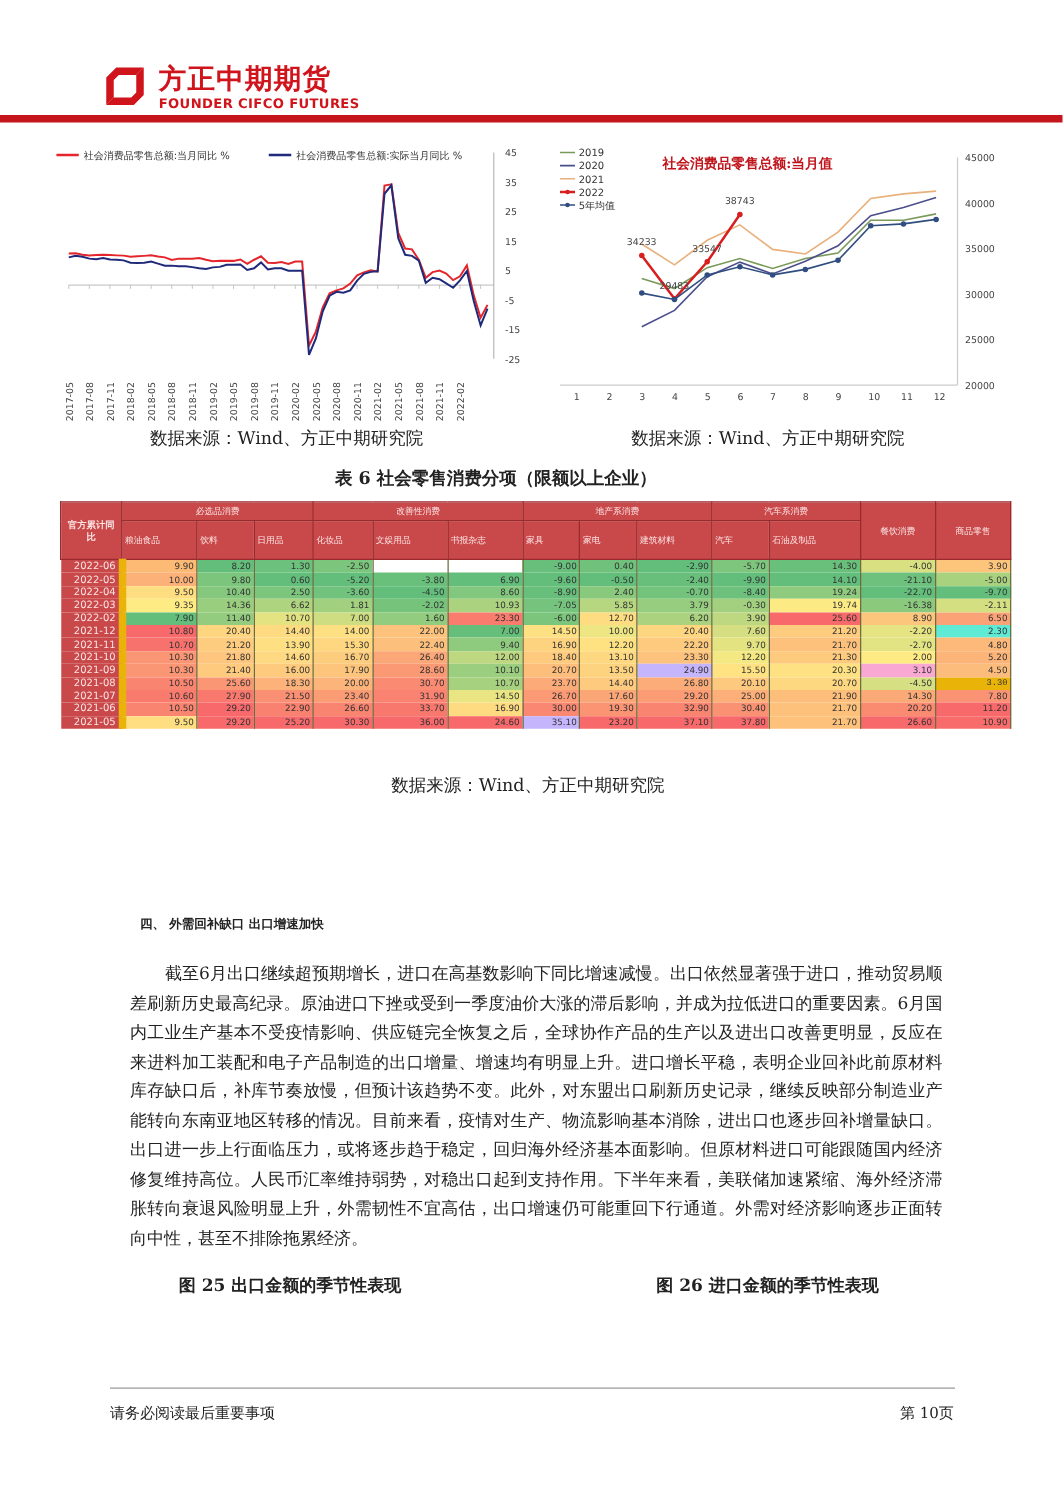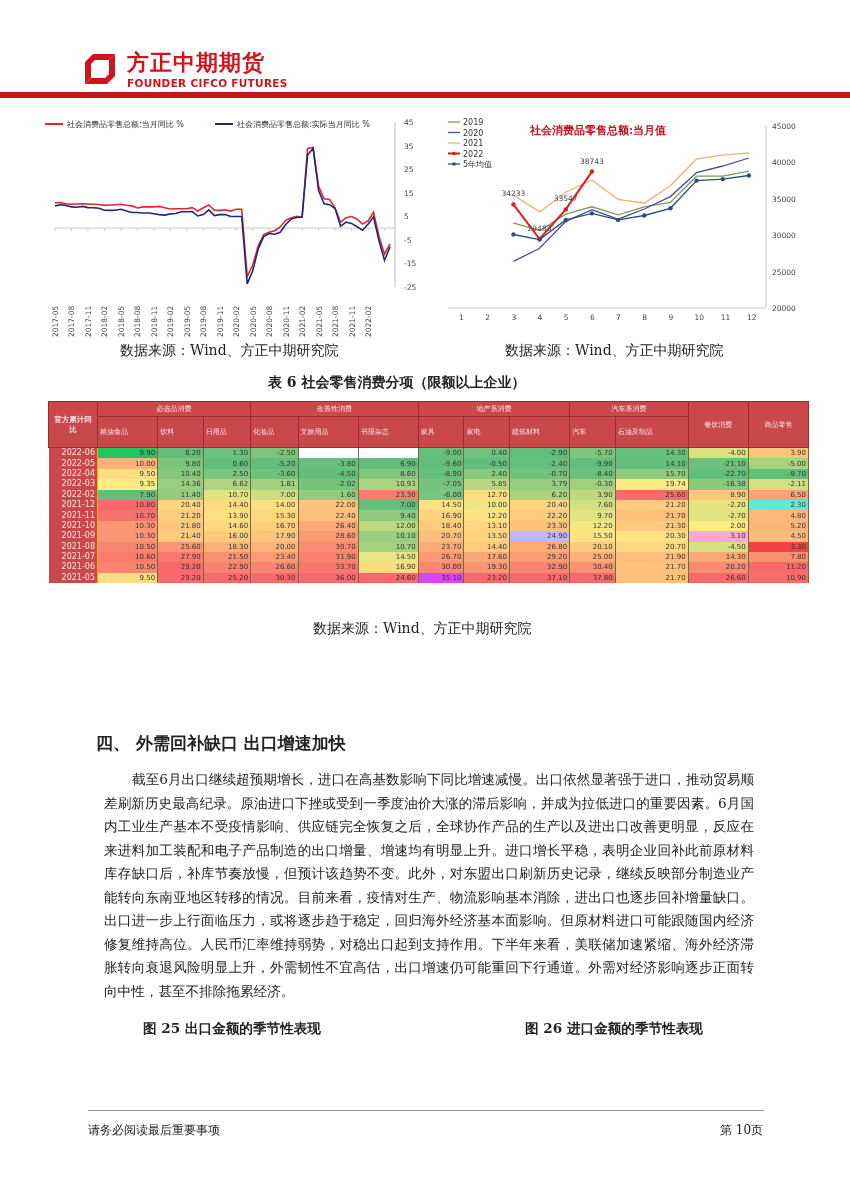--- a/index.html
+++ b/index.html
@@ -16,23 +16,23 @@
   .legend-text { font-family:"DejaVu Sans","Liberation Sans",sans-serif; font-size:8px; fill:#333; }
   .tick { font-family:"DejaVu Sans","Liberation Sans",sans-serif; font-size:7.5px; fill:#444; }
   .caption { font-size:14px; color:#222; }
   .table-title { font-size:14px; font-weight:bold; color:#222; }
   
   #retail-table { left:48px; top:401px; width:761px; border-collapse:collapse; font-family:"DejaVu Sans","Liberation Sans",sans-serif; font-size:7px; }
   #retail-table th { background:#c9494b; color:#fbe3e3; font-weight:normal; border:1px solid #9a2a2c; padding:0 2px; height:14px; text-align:center; }
   #retail-table th.sub { height:30px; text-align:left; }
   #retail-table th.corner { width:44px; font-size:7.5px; font-weight:bold; text-align:center; }
   #retail-table td { height:10.4px; padding:0 2px; text-align:right; color:#333; border-right:1px solid #6d6d40; line-height:10px; }
-  #retail-table td.date { background:#c9494b; color:#fbe3e3; text-align:right; font-size:8px; border-right:1px solid #eab308; }
+  #retail-table td.date { background:#c9494b; color:#fbe3e3; text-align:right; font-size:8px; border-right:6px solid #eab308; }
   
-  #section-heading { left:96px; top:732px; font-size:17px; font-weight:bold; }
+  #section-heading { left:112px; top:732px; font-size:10px; font-weight:bold; }
   #body-text { left:104px; top:768px; width:650px; font-size:13.6px; line-height:23.5px; text-indent:28px; text-align:justify; }
   #fig25 { left:143px; top:1020px; font-size:13.6px; font-weight:bold; }
   #fig26 { left:525px; top:1020px; font-size:13.6px; font-weight:bold; }
   #footer-rule { left:88px; top:1110px; width:676px; height:1px; background:#999; }
   #footer-left { left:88px; top:1122px; font-size:12px; }
   #footer-right { left:720px; top:1122px; font-size:12px; }
 </style>
 </head>
 <body>
 
@@ -195,21 +195,21 @@
         <th class="sub">家具</th>
         <th class="sub">家电</th>
         <th class="sub">建筑材料</th>
         <th class="sub">汽车</th>
         <th class="sub">石油及制品</th>
       </tr>
   </thead>
   <tbody id="table-body">
       <tr>
         <td class="date">2022-06</td>
-        <td style="background: #22c55e;">9.90</td>
+        <td style="background: #fdba74;">9.90</td>
         <td style="background: rgb(99, 190, 123);">8.20</td>
         <td style="background: rgb(108, 193, 124);">1.30</td>
         <td style="background: rgb(123, 197, 124);">-2.50</td>
         <td style="background: rgb(255, 255, 255);"></td>
         <td style="background: rgb(255, 255, 255);"></td>
         <td style="background: rgb(103, 191, 123);">-9.00</td>
         <td style="background: rgb(111, 193, 124);">0.40</td>
         <td style="background: rgb(99, 190, 123);">-2.90</td>
         <td style="background: rgb(126, 198, 125);">-5.70</td>
         <td style="background: rgb(104, 192, 123);">14.30</td>
@@ -237,21 +237,21 @@
         <td style="background: rgb(254, 222, 129);">9.50</td>
         <td style="background: rgb(132, 199, 125);">10.40</td>
         <td style="background: rgb(123, 197, 124);">2.50</td>
         <td style="background: rgb(113, 194, 124);">-3.60</td>
         <td style="background: rgb(99, 190, 123);">-4.50</td>
         <td style="background: rgb(129, 199, 125);">8.60</td>
         <td style="background: rgb(104, 191, 123);">-8.90</td>
         <td style="background: rgb(137, 201, 125);">2.40</td>
         <td style="background: rgb(116, 195, 124);">-0.70</td>
         <td style="background: rgb(109, 193, 124);">-8.40</td>
-        <td style="background: rgb(142, 203, 126);">15.70</td>
+        <td style="background: rgb(142, 203, 126);">19.24</td>
         <td style="background: rgb(99, 190, 123);">-22.70</td>
         <td style="background: rgb(99, 190, 123);">-9.70</td>
       </tr>
       <tr>
         <td class="date">2022-03</td>
         <td style="background: rgb(255, 235, 132);">9.35</td>
         <td style="background: rgb(153, 206, 126);">14.36</td>
         <td style="background: rgb(175, 212, 127);">6.62</td>
         <td style="background: rgb(161, 208, 127);">1.81</td>
         <td style="background: rgb(118, 196, 124);">-2.02</td>
@@ -351,21 +351,21 @@
         <td style="background: rgb(252, 178, 121);">18.30</td>
         <td style="background: rgb(252, 180, 122);">20.00</td>
         <td style="background: rgb(250, 139, 114);">30.70</td>
         <td style="background: rgb(166, 209, 127);">10.70</td>
         <td style="background: rgb(252, 171, 120);">23.70</td>
         <td style="background: rgb(253, 202, 126);">14.40</td>
         <td style="background: rgb(252, 172, 120);">26.80</td>
         <td style="background: rgb(253, 201, 126);">20.10</td>
         <td style="background: rgb(254, 216, 128);">20.70</td>
         <td style="background: rgb(214, 223, 130);">-4.50</td>
-        <td style="background: #ef4444;">3.30</td>
+        <td style="background: #eab308; font-family: Liberation Mono, monospace;">3.30</td>
       </tr>
       <tr>
         <td class="date">2021-07</td>
         <td style="background: rgb(249, 123, 110);">10.60</td>
         <td style="background: rgb(249, 121, 110);">27.90</td>
         <td style="background: rgb(250, 144, 115);">21.50</td>
         <td style="background: rgb(251, 156, 117);">23.40</td>
         <td style="background: rgb(249, 131, 112);">31.90</td>
         <td style="background: rgb(233, 229, 131);">14.50</td>
         <td style="background: rgb(251, 154, 116);">26.70</td>
@@ -393,21 +393,21 @@
         <td style="background: rgb(248, 105, 107);">11.20</td>
       </tr>
       <tr>
         <td class="date">2021-05</td>
         <td style="background: rgb(254, 222, 129);">9.50</td>
         <td style="background: rgb(248, 105, 107);">29.20</td>
         <td style="background: rgb(248, 105, 107);">25.20</td>
         <td style="background: rgb(248, 105, 107);">30.30</td>
         <td style="background: rgb(248, 105, 107);">36.00</td>
         <td style="background: rgb(248, 105, 107);">24.60</td>
-        <td style="background: #d946ef;">35.10</td>
+        <td style="background: #c4b5fd;">35.10</td>
         <td style="background: rgb(248, 105, 107);">23.20</td>
         <td style="background: rgb(248, 105, 107);">37.10</td>
         <td style="background: rgb(248, 105, 107);">37.80</td>
         <td style="background: rgb(253, 193, 124);">21.70</td>
         <td style="background: rgb(248, 105, 107);">26.60</td>
         <td style="background: rgb(248, 109, 108);">10.90</td>
       </tr>
     </tbody>
 </table>
 

